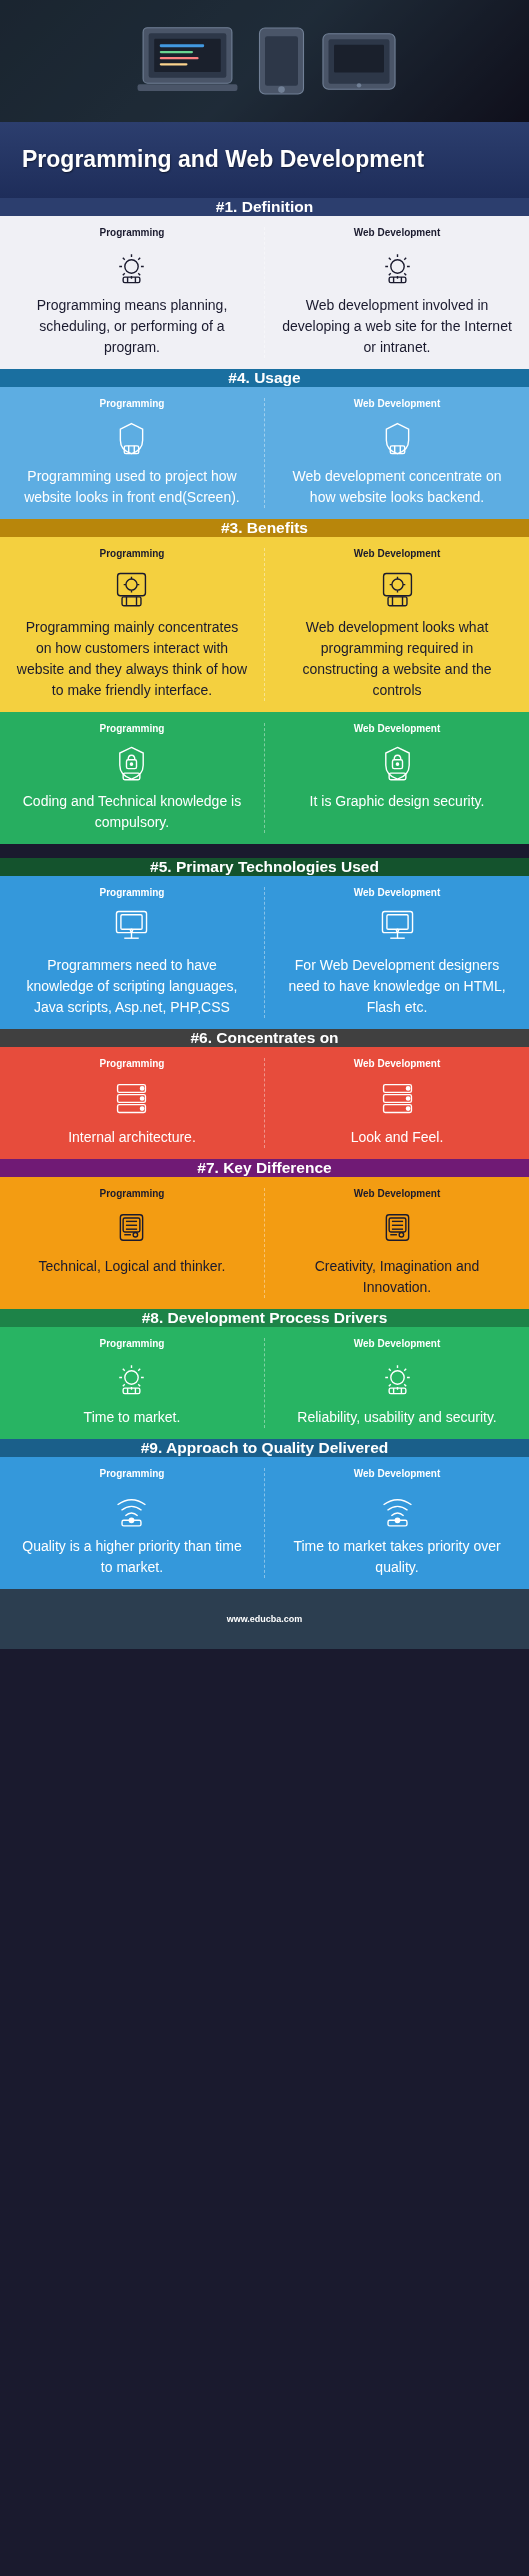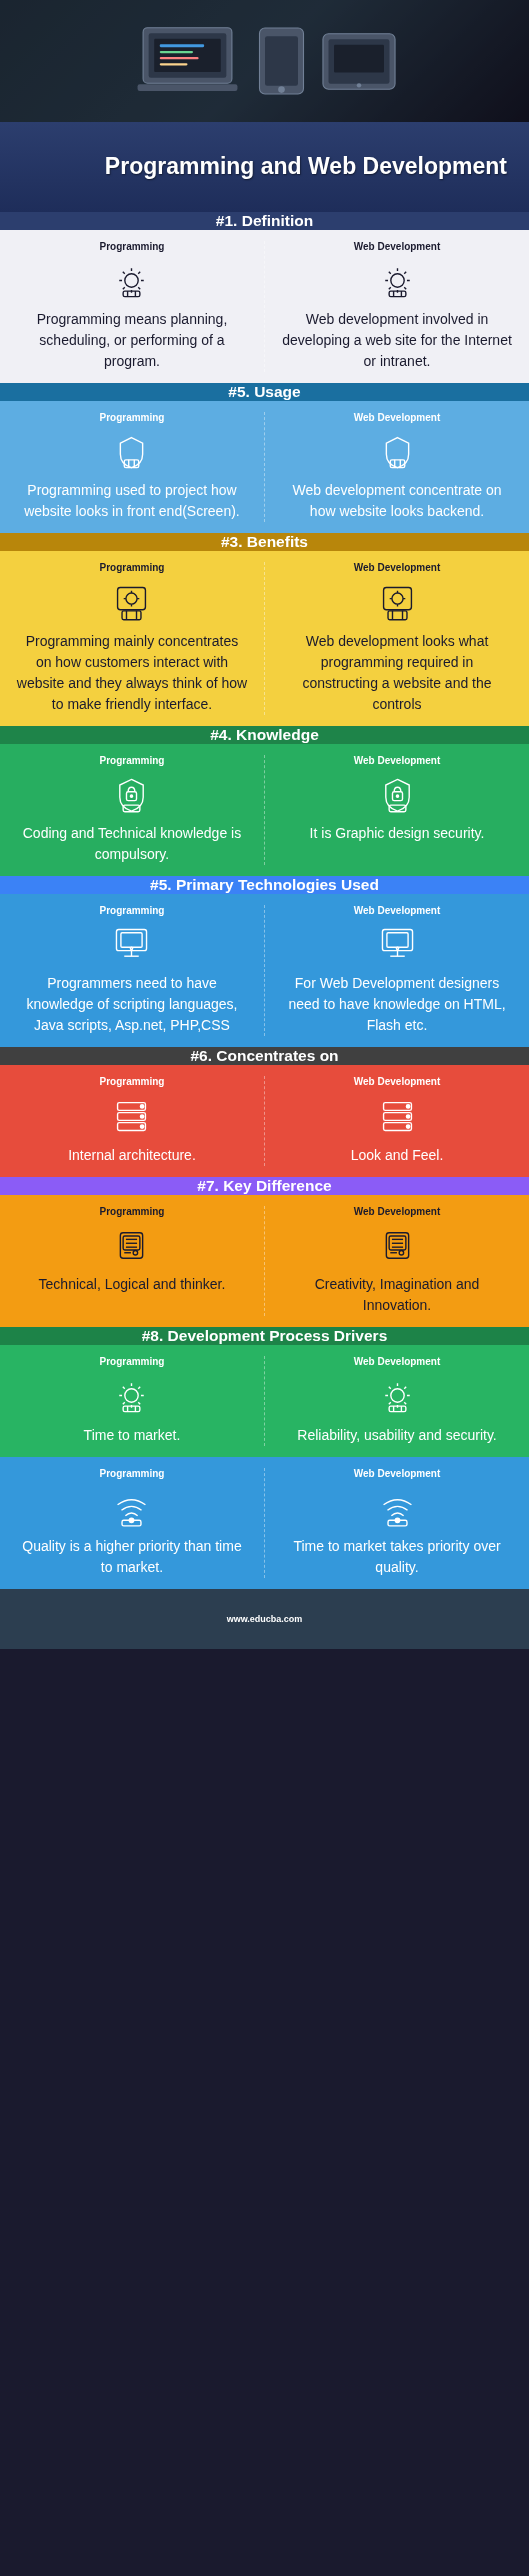--- a/index.html
+++ b/index.html
@@ -28,22 +28,22 @@
       position: absolute;
       inset: 0;
       display: flex;
       align-items: center;
       justify-content: center;
       gap: 11px;
     }
 
     .main-title {
       background: linear-gradient(180deg, #2c3e6e 0%, #1e2d5a 100%);
-      padding: 31px 22px;
-      text-align: right;
+      padding: 24px 22px;
+      text-align: left;
     }
     .main-title h1 {
       color: white;
       font-size: 23px;
       font-weight: 900;
       line-height: 1.2;
       text-shadow: 0.6px 0.6px 1.7px rgba(0,0,0,0.5);
     }
 
     .section {
@@ -182,21 +182,21 @@
       <line x1="42" y1="54" x2="42" y2="64"></line>
     </svg>
         </div>
         <div class="col-text" style="color:#1a1a2e;">Web development involved in developing a web site for the Internet or intranet.</div>
       </div>
     </div>
   </div>
     <div class="section">
     <div class="section-header" style="background:#1a6fa0;">
       <h2>
-        <span>#5. Usage</span>
+        <span>#4. Usage</span>
       </h2>
     </div>
     <div class="section-body" style="background:#5dade2;">
       <div class="col">
         <div class="col-title" style="color:white;">Programming</div>
         <div class="icon-wrap">
           <svg width="39" height="39" viewBox="0 0 70 70" fill="none" stroke="#ffffff" stroke-width="2.5">
       <path d="M35 10 L55 20 L55 40 Q55 58 35 64 Q15 58 15 40 L15 20 Z"></path>
       <rect x="22" y="50" width="26" height="14" rx="3"></rect>
       <line x1="30" y1="50" x2="30" y2="64"></line>
@@ -252,25 +252,20 @@
       <rect x="18" y="50" width="34" height="16" rx="3"></rect>
       <line x1="26" y1="50" x2="26" y2="66"></line>
       <line x1="44" y1="50" x2="44" y2="66"></line>
     </svg>
         </div>
         <div class="col-text" style="color:#1a1a2e;">Web development looks what programming required in constructing a website and the controls</div>
       </div>
     </div>
   </div>
     <div class="section">
-    <div class="section-header" style="background:#1e8449;">
-      <h2>
-        <span>#4. Knowledge</span>
-      </h2>
-    </div>
     <div class="section-body" style="background:#27ae60;">
       <div class="col">
         <div class="col-title" style="color:white;">Programming</div>
         <div class="icon-wrap">
           <svg width="39" height="39" viewBox="0 0 70 70" fill="none" stroke="#ffffff" stroke-width="2.5">
       <path d="M35 8 L56 18 L56 40 Q56 58 35 65 Q14 58 14 40 L14 18 Z"></path>
       <rect x="26" y="30" width="18" height="16" rx="3"></rect>
       <path d="M29 30 Q29 22 35 22 Q41 22 41 30"></path>
       <circle cx="35" cy="38" r="2" fill="#ffffff"></circle>
       <rect x="20" y="54" width="30" height="12" rx="3"></rect>
@@ -288,21 +283,21 @@
       <path d="M29 30 Q29 22 35 22 Q41 22 41 30"></path>
       <circle cx="35" cy="38" r="2" fill="#ffffff"></circle>
       <rect x="20" y="54" width="30" height="12" rx="3"></rect>
     </svg>
         </div>
         <div class="col-text" style="color:white;">It is Graphic design security.</div>
       </div>
     </div>
   </div>
     <div class="section">
-    <div class="section-header" style="background:#3b82f6;">
+    <div class="section-header" style="background:#14532d;margin-top:14px;">
       <h2>
         <span>#5. Primary Technologies Used</span>
       </h2>
     </div>
     <div class="section-body" style="background:#3498db;">
       <div class="col">
         <div class="col-title" style="color:white;">Programming</div>
         <div class="icon-wrap">
           <svg width="39" height="39" viewBox="0 0 70 70" fill="none" stroke="#ffffff" stroke-width="2.5">
       <rect x="8" y="8" width="54" height="38" rx="4"></rect>
@@ -362,21 +357,21 @@
       <circle cx="54" cy="35" r="3" fill="#ffffff"></circle>
       <rect x="10" y="46" width="50" height="14" rx="3"></rect>
       <circle cx="54" cy="53" r="3" fill="#ffffff"></circle>
     </svg>
         </div>
         <div class="col-text" style="color:white;">Look and Feel.</div>
       </div>
     </div>
   </div>
     <div class="section">
-    <div class="section-header" style="background:#8b5cf6;">
+    <div class="section-header" style="background:#701a75;">
       <h2>
         <span>#7. Key Difference</span>
       </h2>
     </div>
     <div class="section-body" style="background:#f39c12;">
       <div class="col">
         <div class="col-title" style="color:#1a1a2e;">Programming</div>
         <div class="icon-wrap">
           <svg width="39" height="39" viewBox="0 0 70 70" fill="none" stroke="#1a1a2e" stroke-width="2.5">
       <rect x="15" y="12" width="40" height="46" rx="5"></rect>
@@ -438,20 +433,25 @@
       <rect x="20" y="54" width="30" height="10" rx="3"></rect>
       <line x1="28" y1="54" x2="28" y2="64"></line>
       <line x1="42" y1="54" x2="42" y2="64"></line>
     </svg>
         </div>
         <div class="col-text" style="color:white;">Reliability, usability and security.</div>
       </div>
     </div>
   </div>
     <div class="section">
+    <div class="section-header" style="background:#1a5f8a;">
+      <h2>
+        <span>#9. Approach to Quality Delivered</span>
+      </h2>
+    </div>
     <div class="section-body" style="background:#3498db;">
       <div class="col">
         <div class="col-title" style="color:white;">Programming</div>
         <div class="icon-wrap">
           <svg width="39" height="39" viewBox="0 0 70 70" fill="none" stroke="#ffffff" stroke-width="2.5">
       <path d="M10 30 Q35 12 60 30"></path>
       <path d="M17 40 Q35 26 53 40"></path>
       <path d="M24 50 Q35 40 46 50"></path>
       <circle cx="35" cy="58" r="4" fill="#ffffff"></circle>
       <rect x="18" y="58" width="34" height="10" rx="3"></rect>

